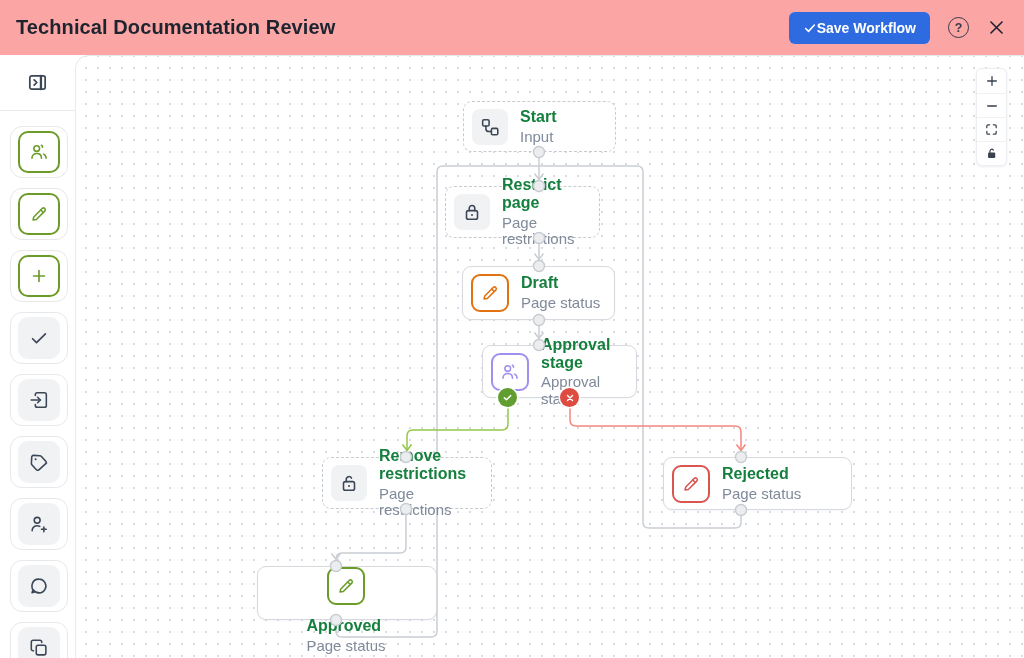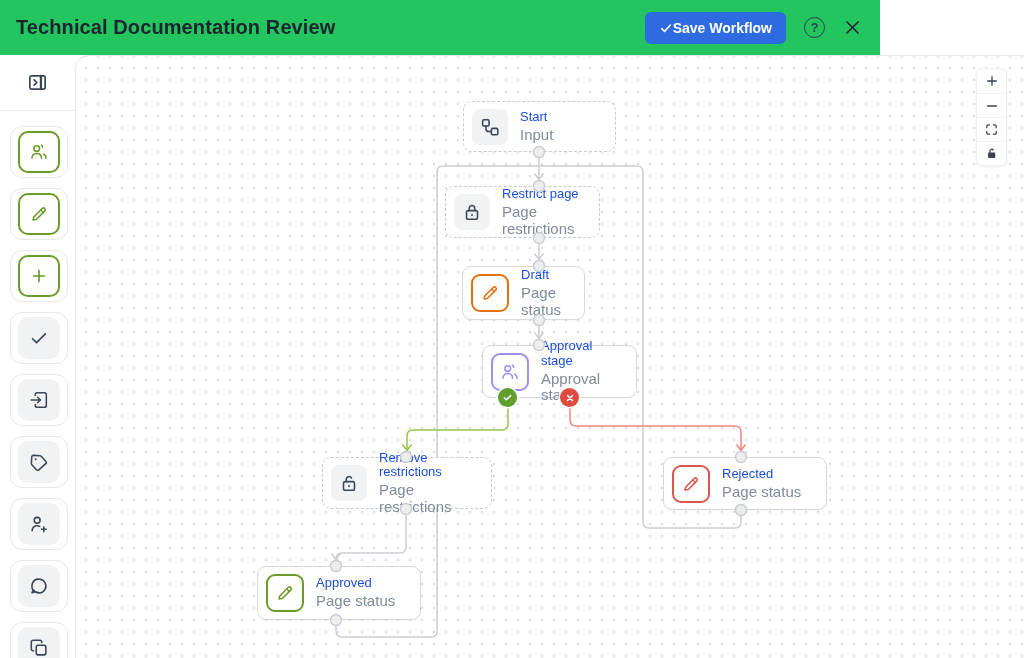--- a/index.html
+++ b/index.html
@@ -6,22 +6,22 @@
   html,body { width:1024px; height:658px; }
   body {
     font-family:"Liberation Sans", sans-serif;
     background:#ffffff; color:#1d2430;
     position:relative; overflow:hidden;
   }
   .page { position:absolute; inset:0; width:1024px; height:658px; overflow:hidden; }
 
   
   .header {
-    position:absolute; left:0; top:0; width:880px; height:55px;
-    background:#22c55e; display:flex; align-items:center;
+    position:absolute; left:0; top:0; width:1024px; height:55px;
+    background:#fca5a5; display:flex; align-items:center;
     padding:0 18px 0 16px; z-index:20;
   }
   .header-title { font-size:20px; font-weight:700; color:#1c2430; letter-spacing:.1px; }
   .header-right { margin-left:auto; display:flex; align-items:center; gap:18px; }
   .save-btn {
     display:flex; align-items:center; gap:0;
     background:#2e6be0; color:#fff; border:none; border-radius:6px;
     padding:8px 14px; font-size:14px; font-weight:700; cursor:pointer;
     font-family:"Liberation Sans", sans-serif;
   }
@@ -80,21 +80,21 @@
   .node.solid  { border:1px solid #d6dade; box-shadow:0 1px 2px rgba(23,43,77,.04); }
   .node-tile-gray {
     width:36px; height:36px; border-radius:8px; background:#f1f2f4; flex:0 0 auto;
     display:flex; align-items:center; justify-content:center;
   }
   .node-tile-status {
     width:38px; height:38px; border-radius:9px; background:#fff; flex:0 0 auto;
     border:2px solid currentColor; display:flex; align-items:center; justify-content:center;
   }
   .node-text { display:flex; flex-direction:column; gap:3px; }
-  .node-title { font-size:13px; font-weight:400; color:#1d4ed8; line-height:1.1; }
+  .node-title { font-size:16px; font-weight:700; color:#15803d; line-height:1.1; }
   .node-sub { font-size:15px; color:#7f8a9a; line-height:1.1; }
 
   .badge {
     position:absolute; width:19px; height:19px; border-radius:50%;
     display:flex; align-items:center; justify-content:center;
     box-shadow:0 0 0 1.5px #ffffff; z-index:7; cursor:pointer;
   }
   .badge.green { background:#5f9e2f; }
   .badge.red { background:#dd4b41; }
 
@@ -165,21 +165,21 @@
             <circle cx="12" cy="15.2" r="1.1" fill="#3b4656" stroke="none"></circle>
           </g>
         </svg>
     </span>
     <span class="node-text">
       <span class="node-title">Restrict page</span>
       <span class="node-sub">Page restrictions</span>
     </span>
   </div>
 
-  <div class="node solid" style="left:462px; top:266px; width:123px; height:54px; color:#e2710f;">
+  <div class="node solid" style="left:462px; top:266px; width:153px; height:54px; color:#e2710f;">
     <span class="node-tile-status">
       <svg width="22" height="22" viewBox="0 0 24 24">
           <g fill="none" stroke="#e2710f" stroke-width="1.7" stroke-linecap="round" stroke-linejoin="round">
             <path d="M5.5 18.5l.8-3.3L15.7 5.8a2 2 0 0 1 2.8 2.8l-9.4 9.4-3.6.5z"></path>
             <path d="M13.9 7.6l2.8 2.8"></path>
           </g>
         </svg>
     </span>
     <span class="node-text">
       <span class="node-title">Draft</span>
@@ -213,36 +213,36 @@
             <circle cx="12" cy="15.2" r="1.1" fill="#3b4656" stroke="none"></circle>
           </g>
         </svg>
     </span>
     <span class="node-text">
       <span class="node-title">Remove restrictions</span>
       <span class="node-sub">Page restrictions</span>
     </span>
   </div>
 
-  <div class="node solid" style="left:663px; top:457px; width:164px; height:53px; color:#d9564e;">
+  <div class="node solid" style="left:663px; top:457px; width:189px; height:53px; color:#d9564e;">
     <span class="node-tile-status">
       <svg width="22" height="22" viewBox="0 0 24 24">
           <g fill="none" stroke="#d9564e" stroke-width="1.7" stroke-linecap="round" stroke-linejoin="round">
             <path d="M5.5 18.5l.8-3.3L15.7 5.8a2 2 0 0 1 2.8 2.8l-9.4 9.4-3.6.5z"></path>
             <path d="M13.9 7.6l2.8 2.8"></path>
           </g>
         </svg>
     </span>
     <span class="node-text">
       <span class="node-title">Rejected</span>
       <span class="node-sub">Page status</span>
     </span>
   </div>
 
-  <div class="node solid" style="left:257px; top:566px; width:164px; height:54px; color:#6b9c29;">
+  <div class="node solid" style="left:257px; top:566px; width:180px; height:54px; color:#6b9c29;flex-direction:column;">
     <span class="node-tile-status">
       <svg width="22" height="22" viewBox="0 0 24 24">
           <g fill="none" stroke="#6b9c29" stroke-width="1.7" stroke-linecap="round" stroke-linejoin="round">
             <path d="M5.5 18.5l.8-3.3L15.7 5.8a2 2 0 0 1 2.8 2.8l-9.4 9.4-3.6.5z"></path>
             <path d="M13.9 7.6l2.8 2.8"></path>
           </g>
         </svg>
     </span>
     <span class="node-text">
       <span class="node-title">Approved</span>

